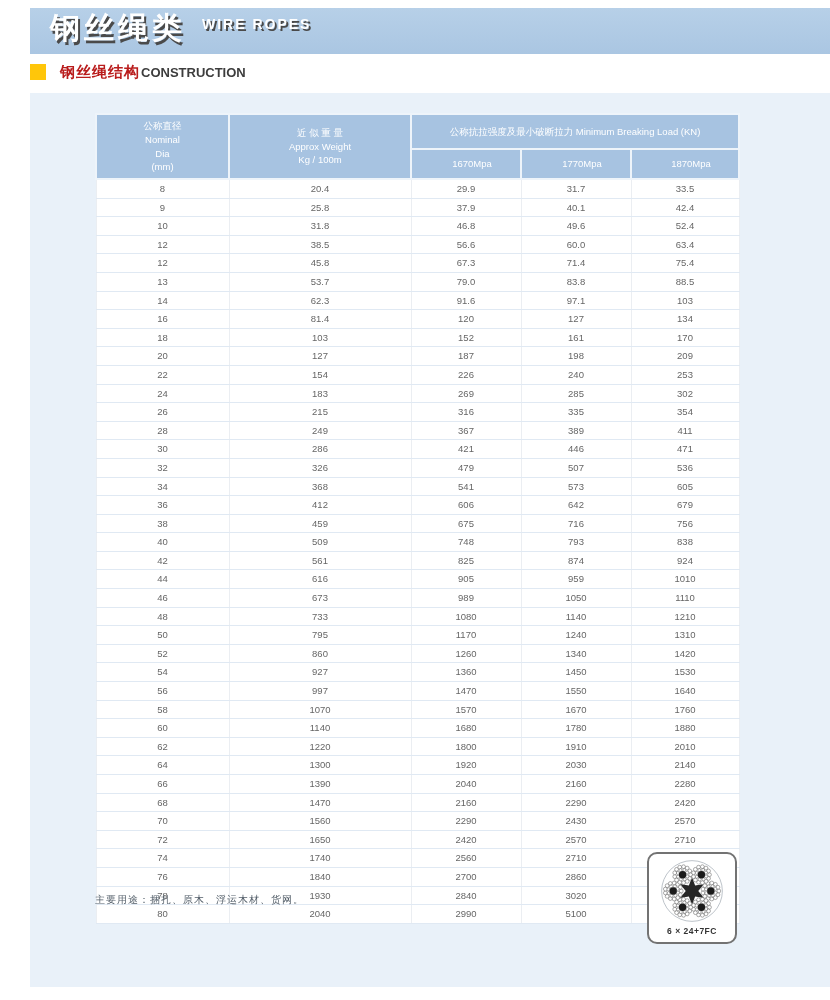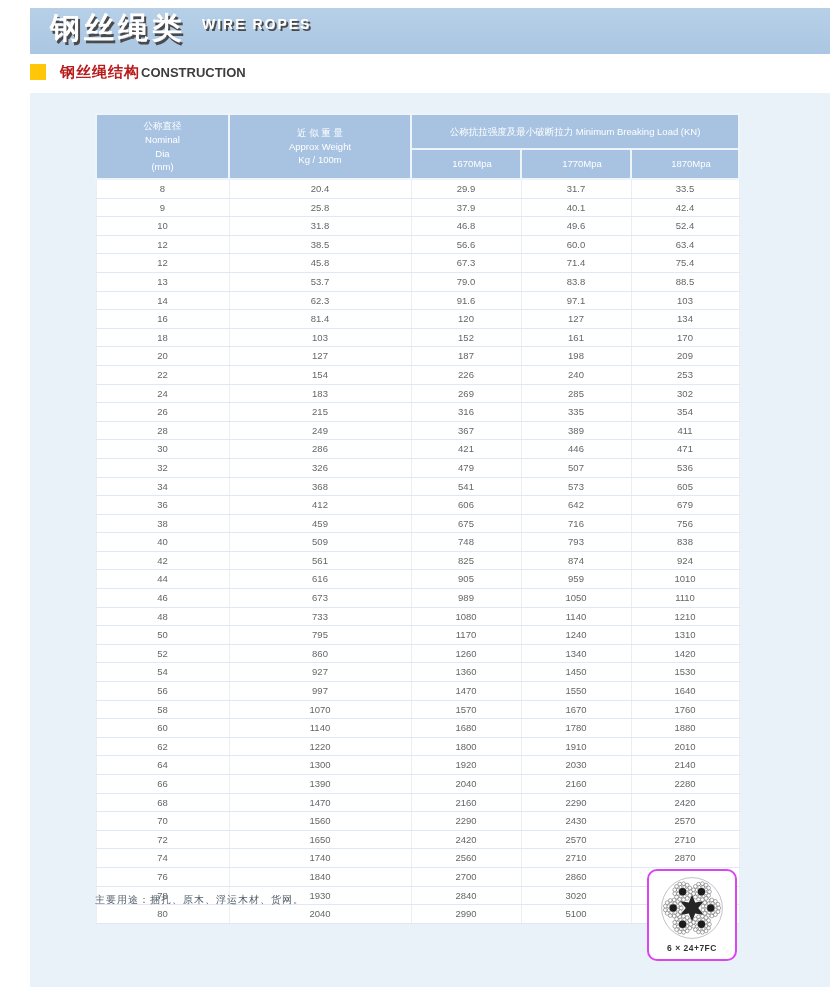--- a/index.html
+++ b/index.html
@@ -63,22 +63,22 @@
   }
 
   
   .usage-note {
     position: absolute; left: 65px; top: 800px;
     font-size: 10px; color: #55606b; letter-spacing: 1px;
   }
 
   
   .rope-card {
-    position: absolute; left: 617px; top: 776px; width: 90px; height: 92px;
-    background: #ffffff; border: 2px solid #d946ef; border-radius: 10px;
+    position: absolute; left: 617px; top: 759px; width: 90px; height: 92px;
+    background: #ffffff; border: 2px solid #737373; border-radius: 10px;
     display: flex; flex-direction: column; align-items: center;
     padding-top: 4px;
   }
   .rope-card svg { width: 66px; height: 66px; display: block; }
   .rope-label {
     font-size: 8.5px; font-weight: bold; color: #333; margin-top: 2px;
     letter-spacing: 0.5px;
   }
 </style>
 </head>

